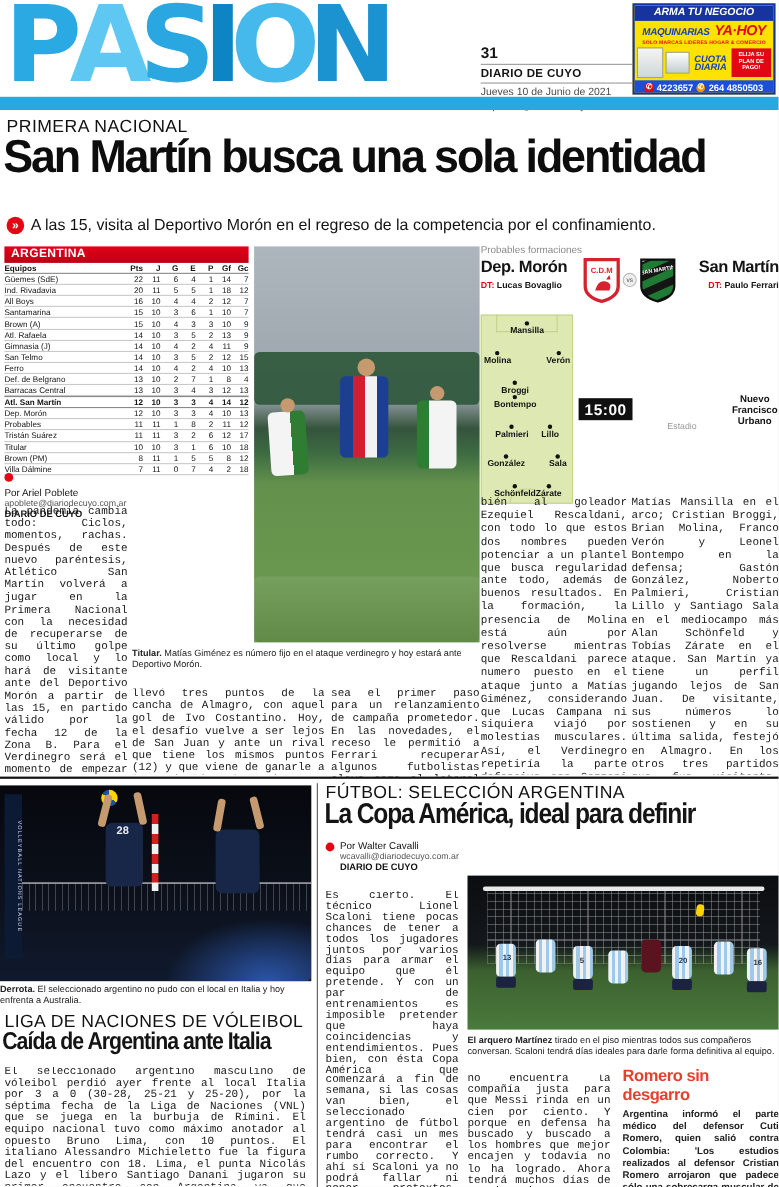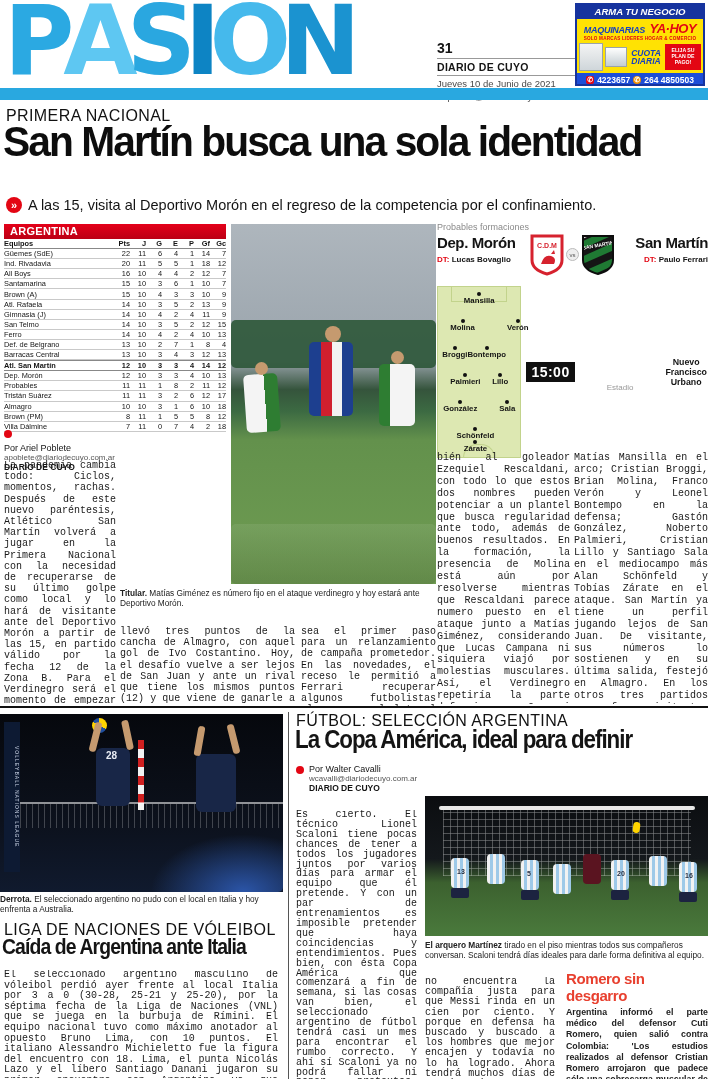--- a/index.html
+++ b/index.html
@@ -348,21 +348,21 @@
           <span class="st-name">Tristán Suárez</span>
           <span class="st-num">11</span>
           <span class="st-num">11</span>
           <span class="st-num">3</span>
           <span class="st-num">2</span>
           <span class="st-num">6</span>
           <span class="st-num">12</span>
           <span class="st-num">17</span>
         </div>
         <div class="st-row">
-          <span class="st-name">Almagro</span>
+          <span class="st-name">Titular</span>
           <span class="st-num">10</span>
           <span class="st-num">10</span>
           <span class="st-num">3</span>
           <span class="st-num">1</span>
           <span class="st-num">6</span>
           <span class="st-num">10</span>
           <span class="st-num">18</span>
         </div>
         <div class="st-row">
           <span class="st-name">Brown (PM)</span>
@@ -443,31 +443,31 @@
       </div>
     </div>
     <div class="fx-field">
       <div class="pitch" id="pitch-home">
           <div class="frow" style="justify-content: center;">
             <div class="player">
               <span class="pdot"></span>
               <span class="pname">Mansilla</span>
             </div>
           </div>
-          <div class="frow" style="justify-content: flex-start; padding-left: 13%; padding-right: 13%; gap: 32px;">
+          <div class="frow" style="justify-content: center; padding-left: 13%; padding-right: 13%; gap: 32px;">
             <div class="player">
               <span class="pdot"></span>
               <span class="pname">Molina</span>
             </div>
             <div class="player">
               <span class="pdot"></span>
               <span class="pname">Verón</span>
             </div>
           </div>
-          <div class="frow" style="justify-content: flex-start; padding-left: 3%; padding-right: 3%;">
+          <div class="frow" style="justify-content: space-between; padding-left: 3%; padding-right: 3%; flex-direction: column;">
             <div class="player">
               <span class="pdot"></span>
               <span class="pname">Broggi</span>
             </div>
             <div class="player">
               <span class="pdot"></span>
               <span class="pname">Bontempo</span>
             </div>
           </div>
           <div class="frow" style="justify-content: space-between; padding-left: 13%; padding-right: 13%;">
@@ -483,21 +483,21 @@
           <div class="frow" style="justify-content: space-between; padding-left: 4%; padding-right: 4%;">
             <div class="player">
               <span class="pdot"></span>
               <span class="pname">González</span>
             </div>
             <div class="player">
               <span class="pdot"></span>
               <span class="pname">Sala</span>
             </div>
           </div>
-          <div class="frow" style="justify-content: space-between; padding-left: 12%; padding-right: 12%; flex-direction: column;">
+          <div class="frow" style="justify-content: space-between; padding-left: 12%; padding-right: 12%;">
             <div class="player">
               <span class="pdot"></span>
               <span class="pname">Schönfeld</span>
             </div>
             <div class="player">
               <span class="pdot"></span>
               <span class="pname">Zárate</span>
             </div>
           </div>
         </div>

